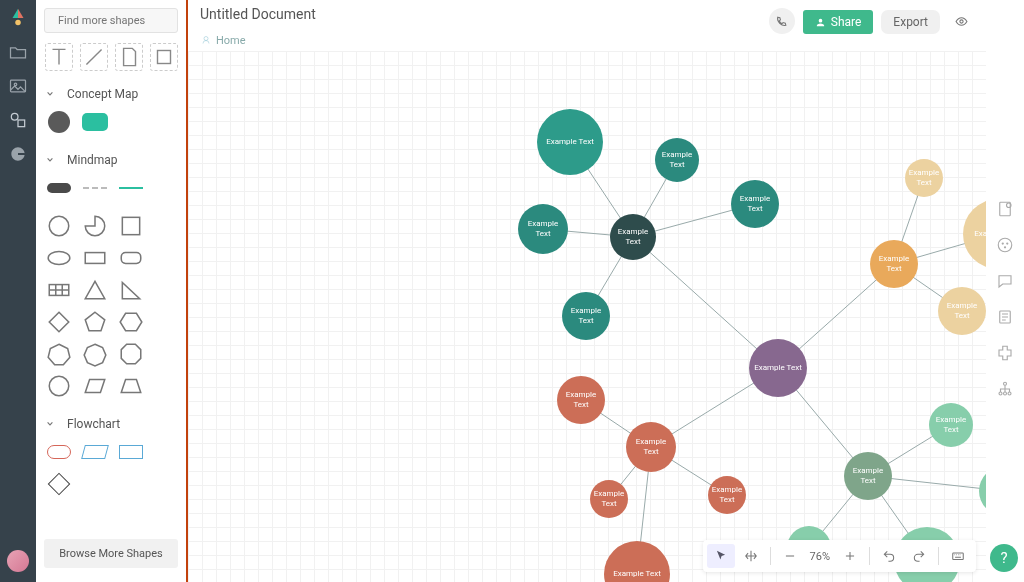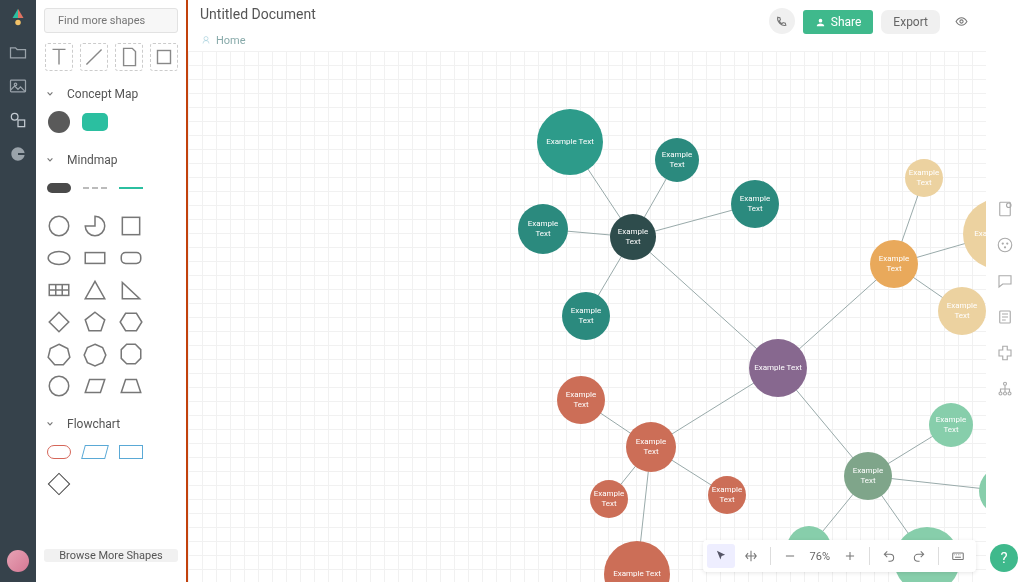--- a/index.html
+++ b/index.html
@@ -26,21 +26,21 @@
 .shape-item svg{stroke:#777;fill:none;stroke-width:1.4}
 .cm-circle{width:22px;height:22px;border-radius:50%;background:#5a5a5a}
 .cm-round{width:26px;height:18px;border-radius:5px;background:#2bbfa0}
 .mm-pill{width:24px;height:10px;border-radius:5px;background:#4a4a4a}
 .mm-dash{width:24px;height:2px;border-top:2px dashed #bbb}
 .mm-line{width:24px;height:2px;background:#2bbfa0}
 .fc-cap{width:24px;height:14px;border:1.5px solid #d56659;border-radius:7px}
 .fc-par{width:24px;height:14px;border:1.5px solid #5aa9d6;transform:skewX(-15deg)}
 .fc-rect{width:24px;height:14px;border:1.5px solid #5aa9d6}
 .fc-diam{width:16px;height:16px;border:1.5px solid #444;transform:rotate(45deg)}
-.browse-btn{margin:auto 8px 20px;padding:0;background:#f1f1f1;border:none;border-radius:3px;font-size:11px;color:#555;cursor:pointer;text-align:center}
+.browse-btn{margin:auto 8px 14px;padding:8px;background:#f1f1f1;border:none;border-radius:3px;font-size:11px;color:#555;cursor:pointer;text-align:center}
 .main{flex:1;height:582px;position:relative;display:flex;flex-direction:column}
 .topbar{height:34px;display:flex;align-items:flex-start;padding:6px 12px 0;gap:10px}
 .title{font-size:14px;color:#555}
 .breadcrumb{display:flex;align-items:flex-start;gap:4px;padding:0 12px 4px;font-size:11px;color:#8aa}
 .breadcrumb svg{width:12px;height:12px;stroke:#8bc1d1;fill:none}
 .top-right{position:absolute;right:12px;top:8px;display:flex;gap:8px;align-items:flex-end}
 .round-btn{width:26px;height:26px;border-radius:50%;background:#f0f0f0;display:flex;align-items:center;justify-content:center;cursor:pointer}
 .round-btn svg{width:13px;height:13px;stroke:#777;fill:none;stroke-width:2}
 .share-btn{padding:5px 12px;background:#3fb98c;color:#fff;border:none;border-radius:3px;font-size:12px;cursor:pointer;display:flex;align-items:center;gap:5px}
 .share-btn svg{width:11px;height:11px;fill:#fff}

